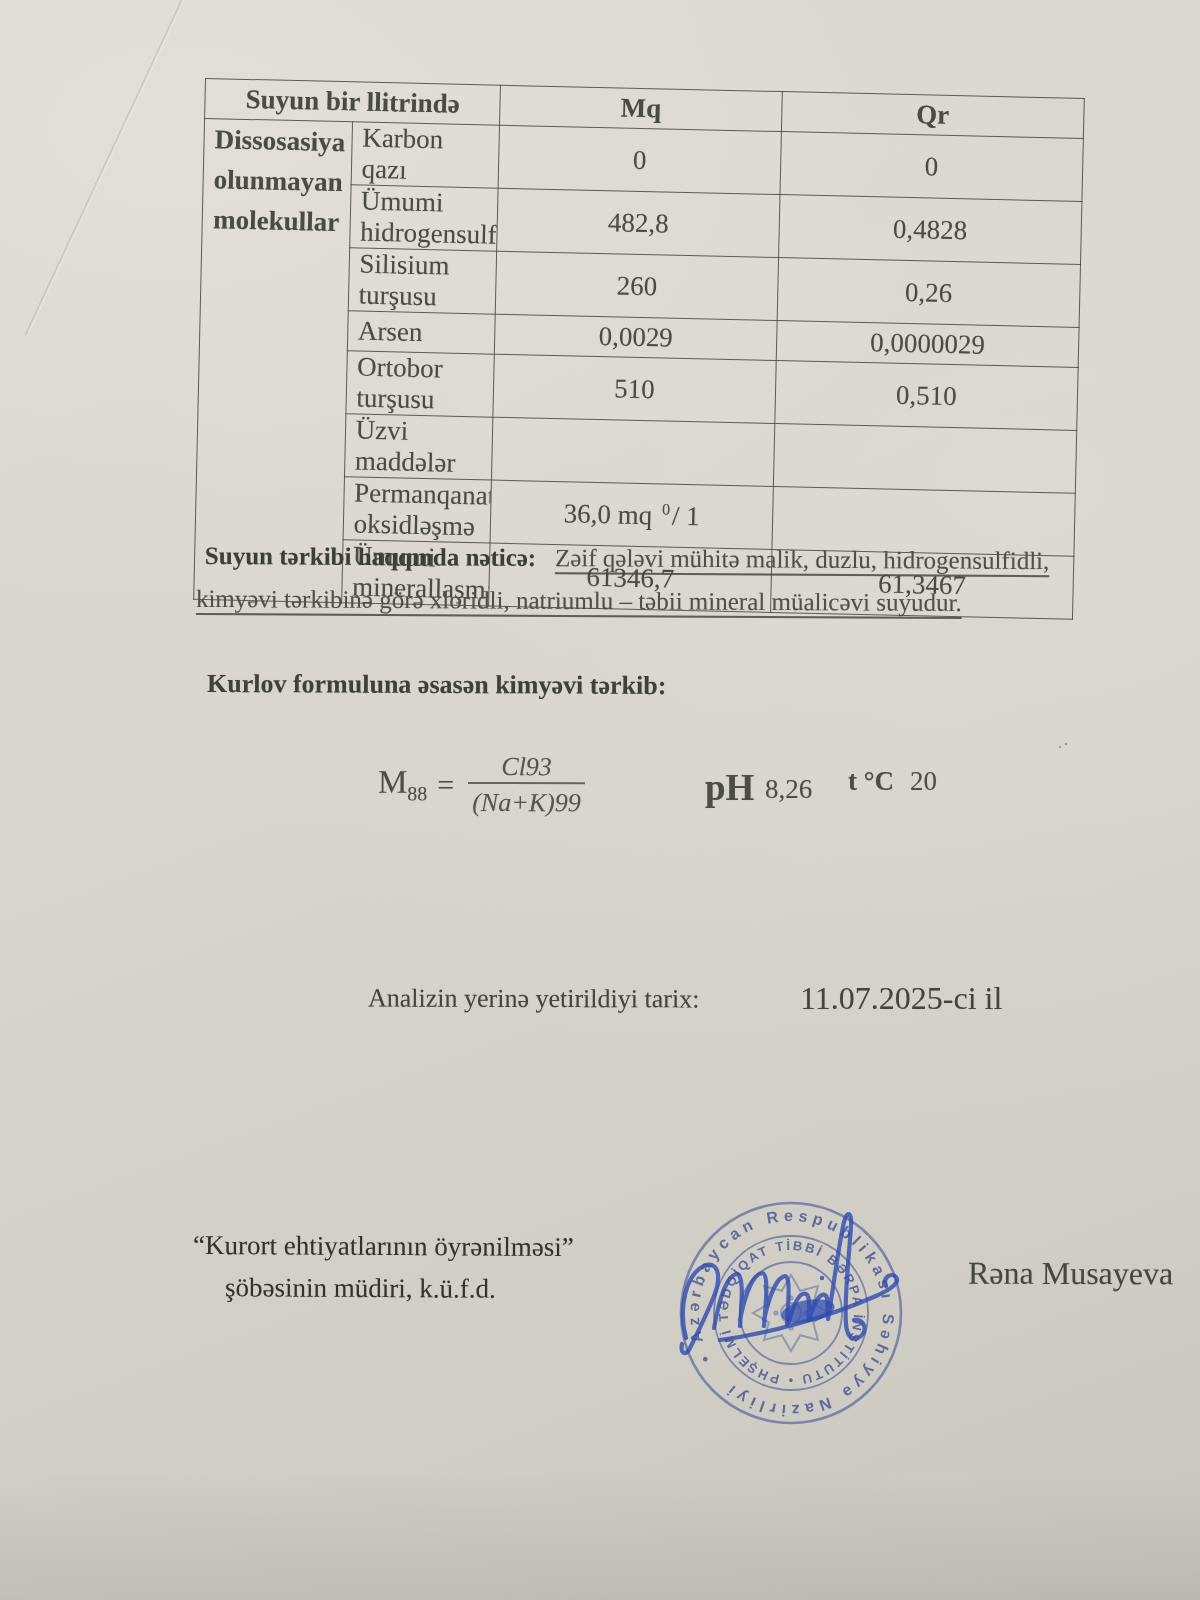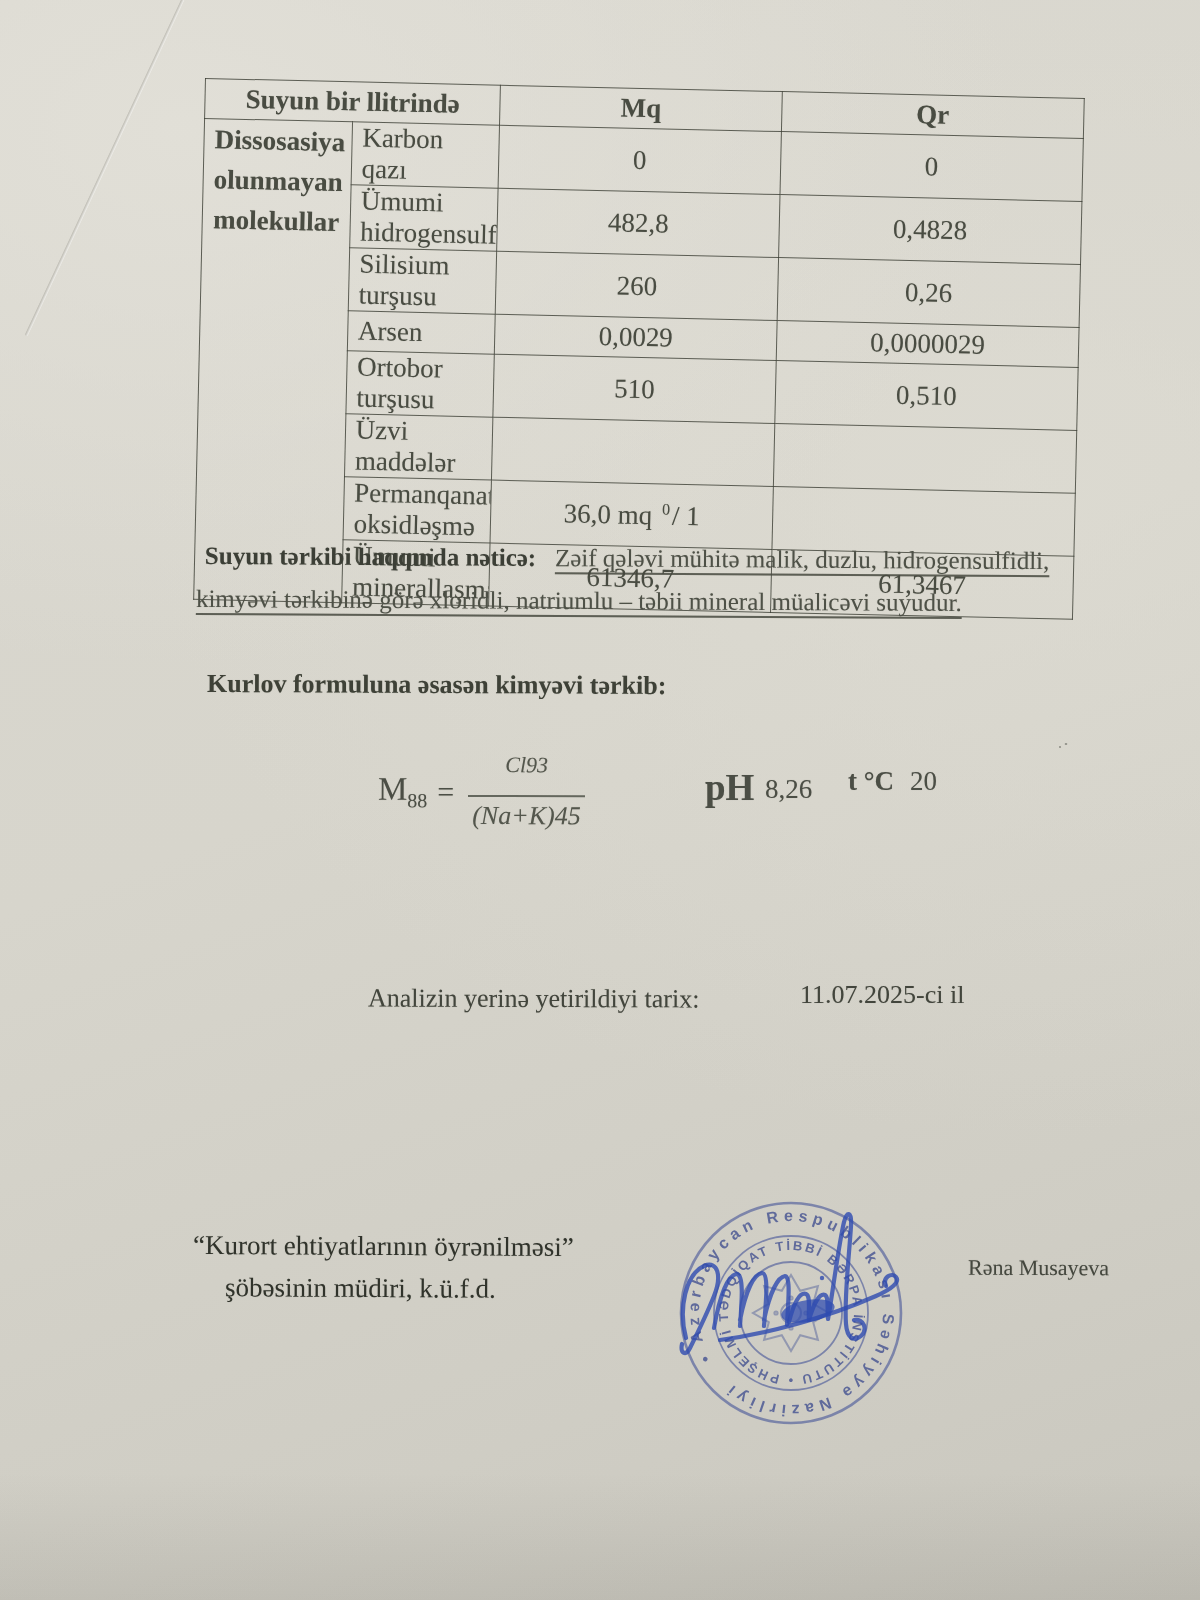--- a/index.html
+++ b/index.html
@@ -39,33 +39,33 @@
   .concl-label{font-weight:bold;color:#3c3f36;}
   .underlined{color:#4e5147;text-decoration:underline;text-decoration-thickness:2px;text-underline-offset:6px;text-decoration-color:rgba(70,73,63,0.8);}
   .concl-line2{left:196px;top:585px;font-size:25px;transform:rotate(0.3deg);transform-origin:0 0;}
   
   .kurlov-head{left:207px;top:670px;font-size:26px;font-weight:bold;color:#3e4137;transform:rotate(0.25deg);}
   .formula{left:378px;top:752px;display:flex;align-items:center;color:#4b4e45;transform:rotate(0.2deg);}
   .m-label{font-size:33px;}
   .m-label sub{font-size:20px;}
   .m-eq{font-size:30px;margin:0 14px 0 10px;}
   .fraction{display:inline-block;text-align:center;}
-  .fraction .num{font-size:22px;font-style:italic;color:#53564c;padding:0 26px 17px 26px;}
+  .fraction .num{font-size:26px;font-style:italic;color:#53564c;padding:0 26px 0 26px;}
   .fraction .den{font-size:26px;font-style:italic;color:#53564c;border-top:2.5px solid rgba(80,83,73,0.85);padding:4px 4px 0 4px;}
   .ph-label{left:705px;top:766px;font-size:37px;color:#4b4e45;font-weight:bold;}
   .ph-value{left:765px;top:766px;font-size:27px;color:#4b4e45;margin-top:8px;}
   .t-label{left:848px;top:766px;font-size:27px;color:#4b4e45;font-weight:bold;}
   .t-value{left:910px;top:766px;font-size:27px;color:#4b4e45;}
   
   .date-label{left:368px;top:984px;font-size:26px;color:#42453c;transform:rotate(0.15deg);}
-  .date-value{left:800px;top:980px;font-size:26px;color:#42453c;}
+  .date-value{left:800px;top:980px;font-size:32px;color:#42453c;}
   
   .sig-line1{left:193px;top:1231px;font-size:27px;color:#30332b;transform:rotate(0.3deg);}
   .sig-line2{left:225px;top:1273px;font-size:27px;color:#30332b;transform:rotate(0.3deg);}
-  .sig-name{left:968px;top:1255px;font-size:22px;color:#45483f;transform:rotate(0.2deg);}
+  .sig-name{left:968px;top:1255px;font-size:32px;color:#45483f;transform:rotate(0.2deg);}
   
   .stamp-svg{position:absolute;left:656px;top:1178px;}
   .ring{fill:none;stroke:#49579a;opacity:0.62;}
   .stamp-text{fill:#414f90;opacity:0.78;font-family:"Liberation Sans",sans-serif;font-weight:bold;}
   .outer-t{font-size:16px;letter-spacing:5px;}
   .inner-t{font-size:13px;letter-spacing:2.4px;}
   .emblem{fill:none;stroke:#56639b;opacity:0.5;stroke-width:2;}
   .sig-stroke{fill:none;stroke:#2e4bb0;stroke-width:4.2;stroke-linecap:round;stroke-linejoin:round;opacity:0.8;}
   .sig-blob{fill:#2e4bb0;opacity:0.72;}
   .ink-mark{
@@ -147,21 +147,21 @@
   <div class="txt concl-line2">
     <span class="underlined">kimyəvi tərkibinə görə xloridli, natriumlu – təbii mineral müalicəvi  suyudur.</span>
   </div>
 
   <div class="txt kurlov-head">Kurlov formuluna əsasən kimyəvi tərkib:</div>
   <div class="txt formula">
     <span class="m-label"><span>M</span><sub>88</sub></span>
     <span class="m-eq">=</span>
     <span class="fraction">
       <span class="num" style="display:block;">Cl93</span>
-      <span class="den" style="display:block;">(Na+K)45</span>
+      <span class="den" style="display:block;">(Na+K)99</span>
     </span>
   </div>
   <div class="txt ph-label">pH</div>
   <div class="txt ph-value">8,26</div>
   <div class="txt t-label">t °C</div>
   <div class="txt t-value">20</div>
 
   <div class="txt date-label">Analizin yerinə yetirildiyi tarix:</div>
   <div class="txt date-value">11.07.2025-ci il</div>
 

